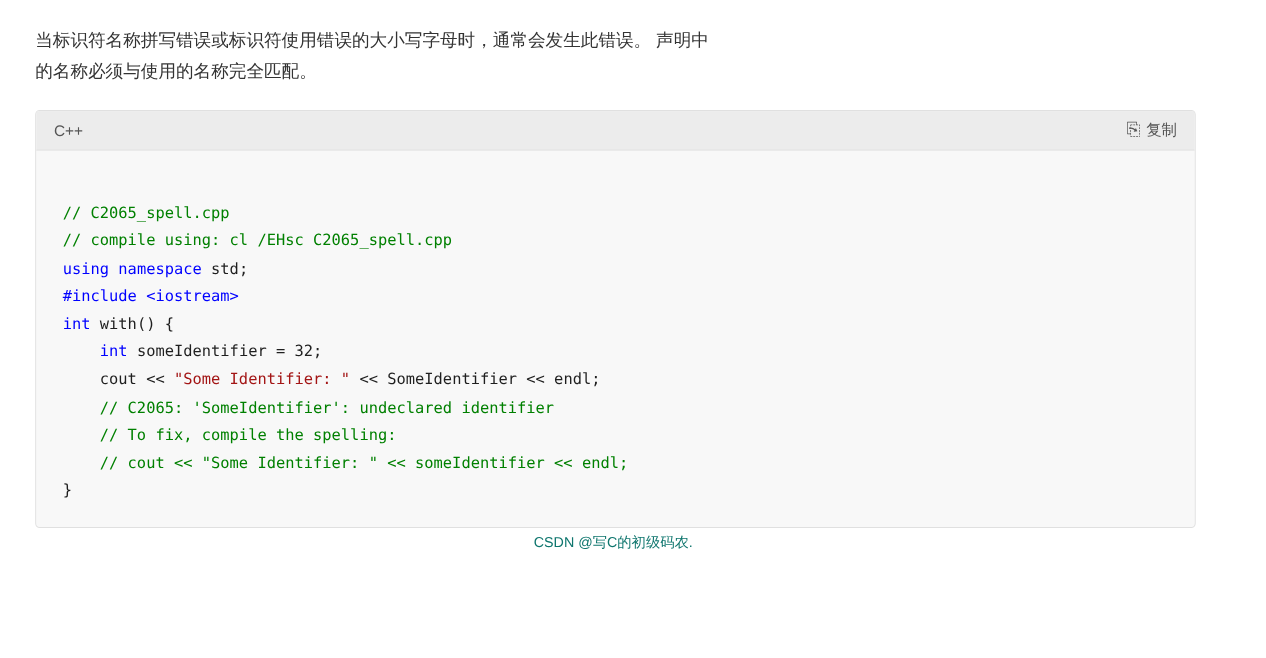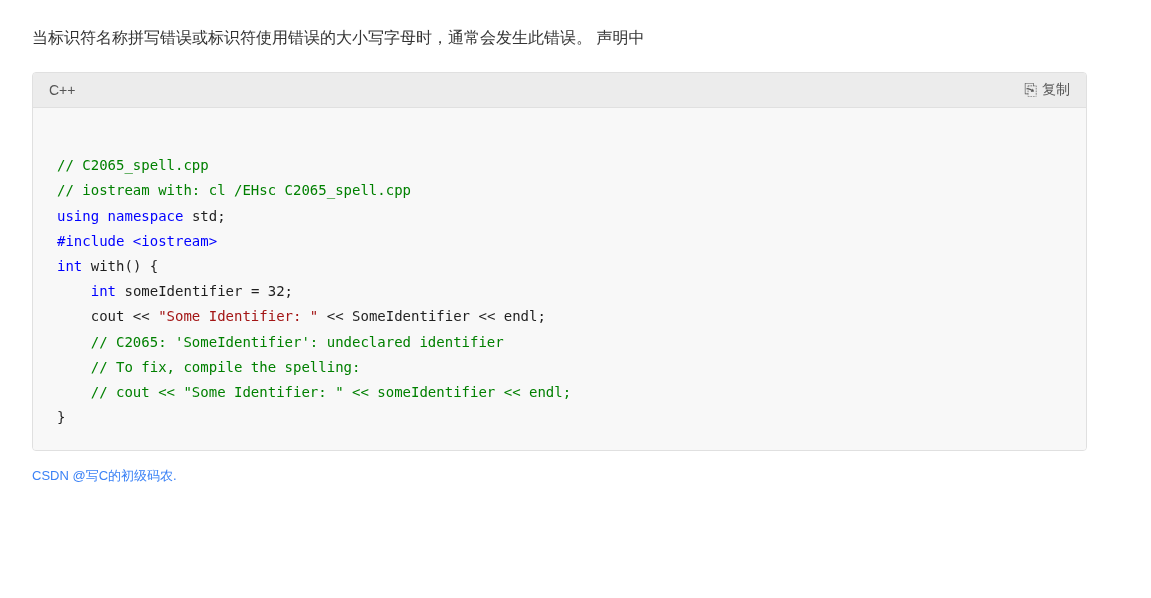--- a/index.html
+++ b/index.html
@@ -97,49 +97,50 @@
 
     .c-default {
       color: #1f1f1f;
     }
 
     .c-blue {
       color: #0000ff;
     }
 
     .watermark {
-      text-align: left;
+      text-align: center;
       font-size: 13px;
-      color: #3b82f6;
-      margin-top: 16px;
+      color: #0f766e;
+      margin-top: 4px;
       padding-right: 4px;
       font-family: "Microsoft YaHei", Arial, sans-serif;
     }
   </style>
 </head>
 <body>
 
 <div class="page-container">
   <div class="description-text">
     <span>当标识符名称拼写错误或标识符使用错误的大小写字母时，通常会发生此错误。 声明中</span><br>
+    <span>的名称必须与使用的名称完全匹配。</span>
   </div>
 
   <div class="code-block-wrapper">
     <div class="code-block-header">
       <span class="code-lang-label">C++</span>
       <button class="copy-button">
         <span class="copy-icon">⎘</span>
         <span>复制</span>
       </button>
     </div>
     <div class="code-block-body">
       <code>
         <span class="code-line c-default"> </span>
         <span class="code-line c-comment">// C2065_spell.cpp</span>
-        <span class="code-line c-comment">// iostream with: cl /EHsc C2065_spell.cpp</span>
+        <span class="code-line c-comment">// compile using: cl /EHsc C2065_spell.cpp</span>
         <span class="code-line"><span class="c-blue">using</span> <span class="c-blue">namespace</span> <span class="c-default">std;</span></span>
         <span class="code-line c-preprocessor">#include &lt;iostream&gt;</span>
         <span class="code-line"><span class="c-blue">int</span> <span class="c-default">with() {</span></span>
         <span class="code-line">    <span class="c-blue">int</span> <span class="c-default">someIdentifier = 32;</span></span>
         <span class="code-line">    <span class="c-default">cout &lt;&lt; </span><span class="c-string">"Some Identifier: "</span><span class="c-default"> &lt;&lt; SomeIdentifier &lt;&lt; endl;</span></span>
         <span class="code-line c-comment">    // C2065: 'SomeIdentifier': undeclared identifier</span>
         <span class="code-line c-comment">    // To fix, compile the spelling:</span>
         <span class="code-line c-comment">    // cout &lt;&lt; "Some Identifier: " &lt;&lt; someIdentifier &lt;&lt; endl;</span>
         <span class="code-line c-default">}</span>
       </code>

